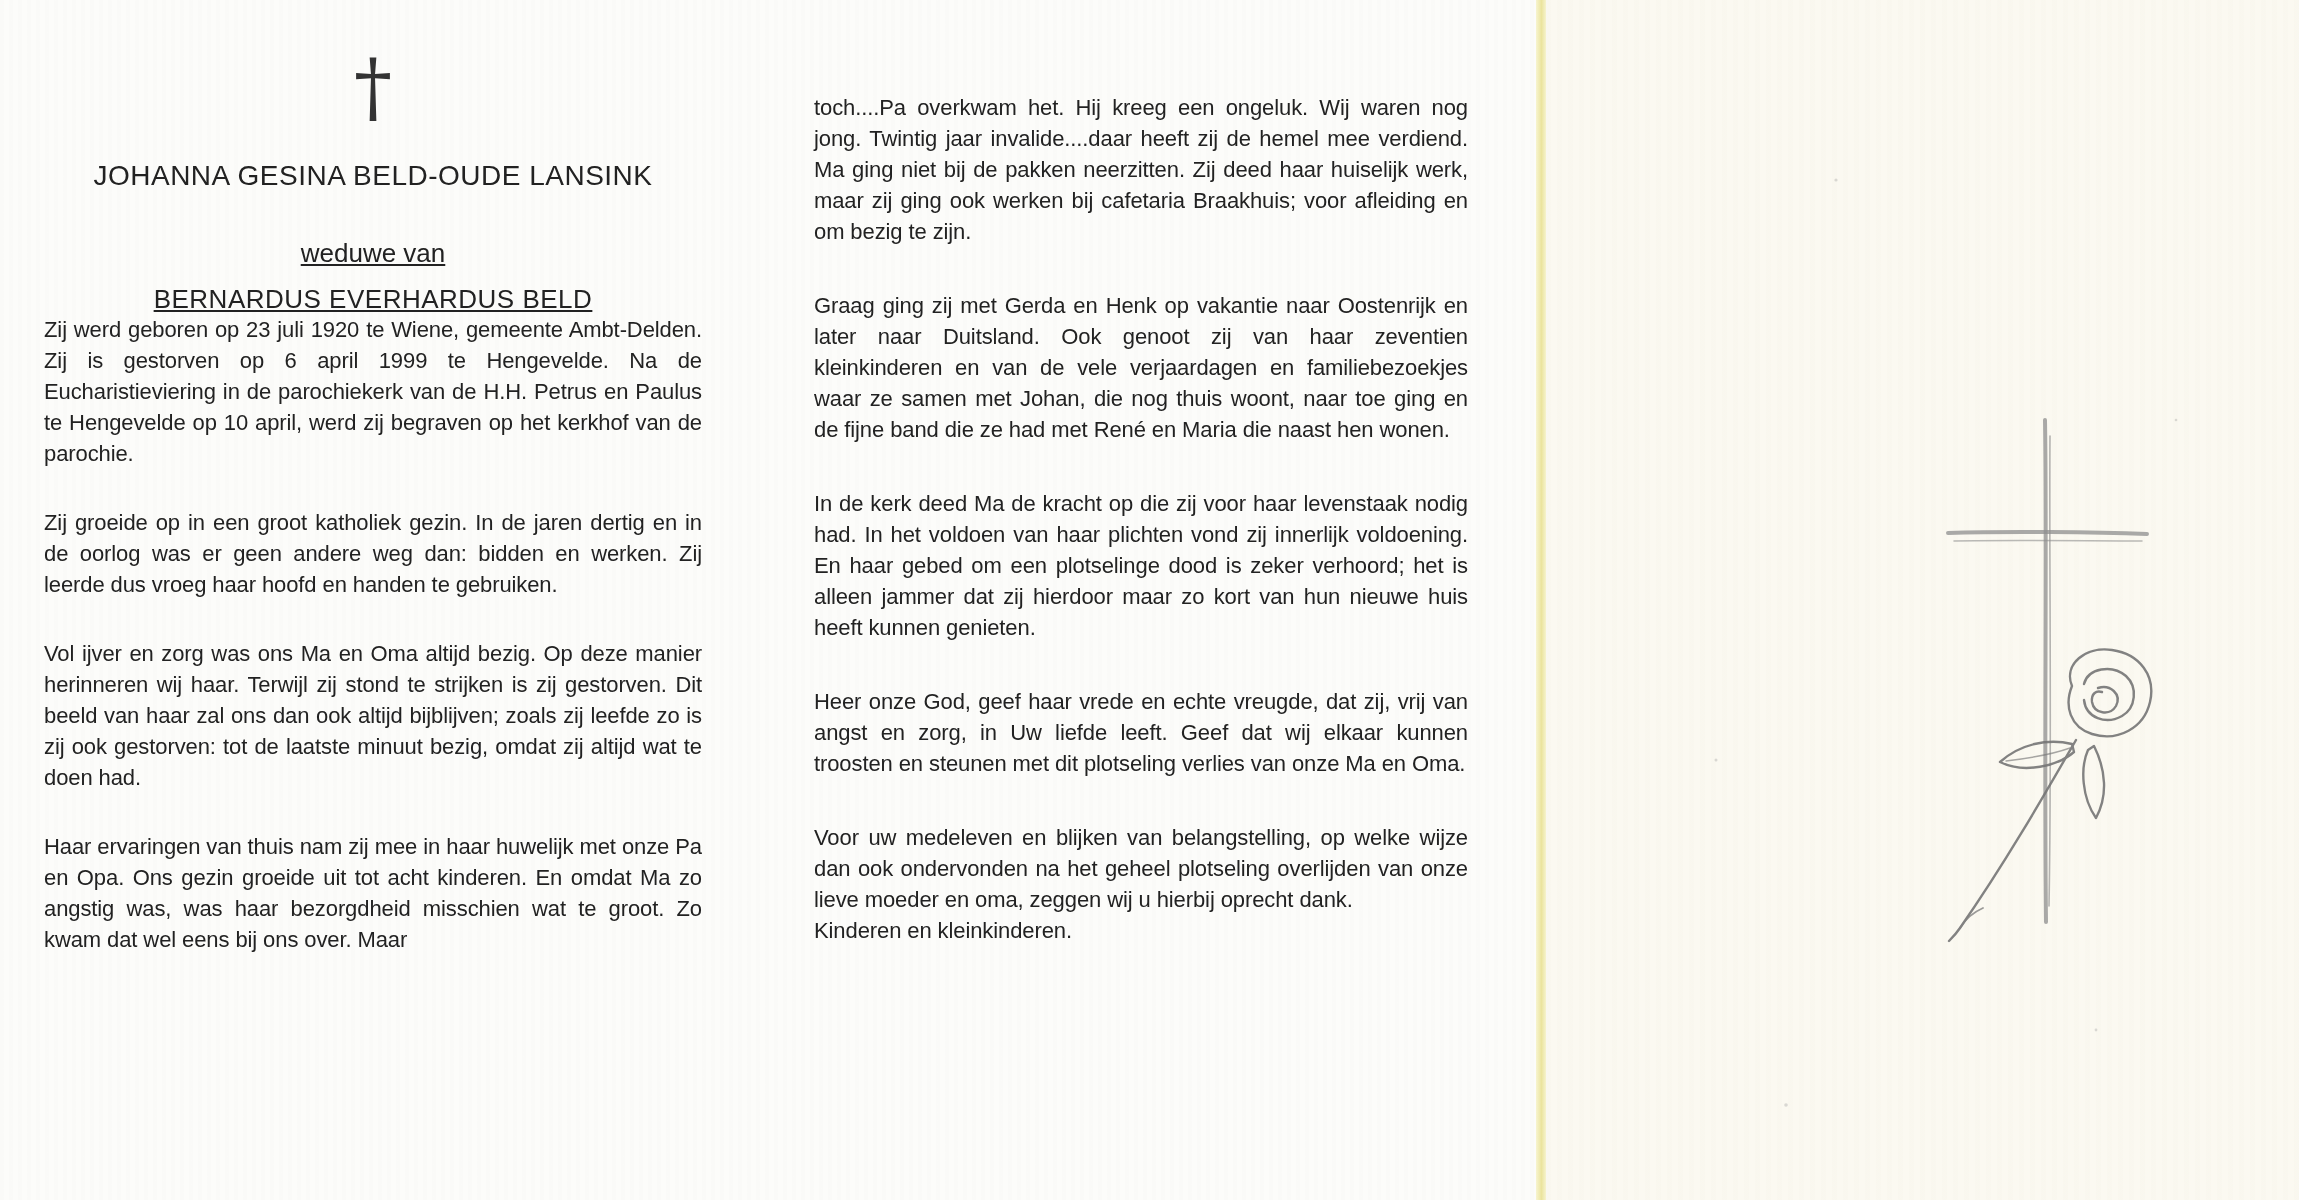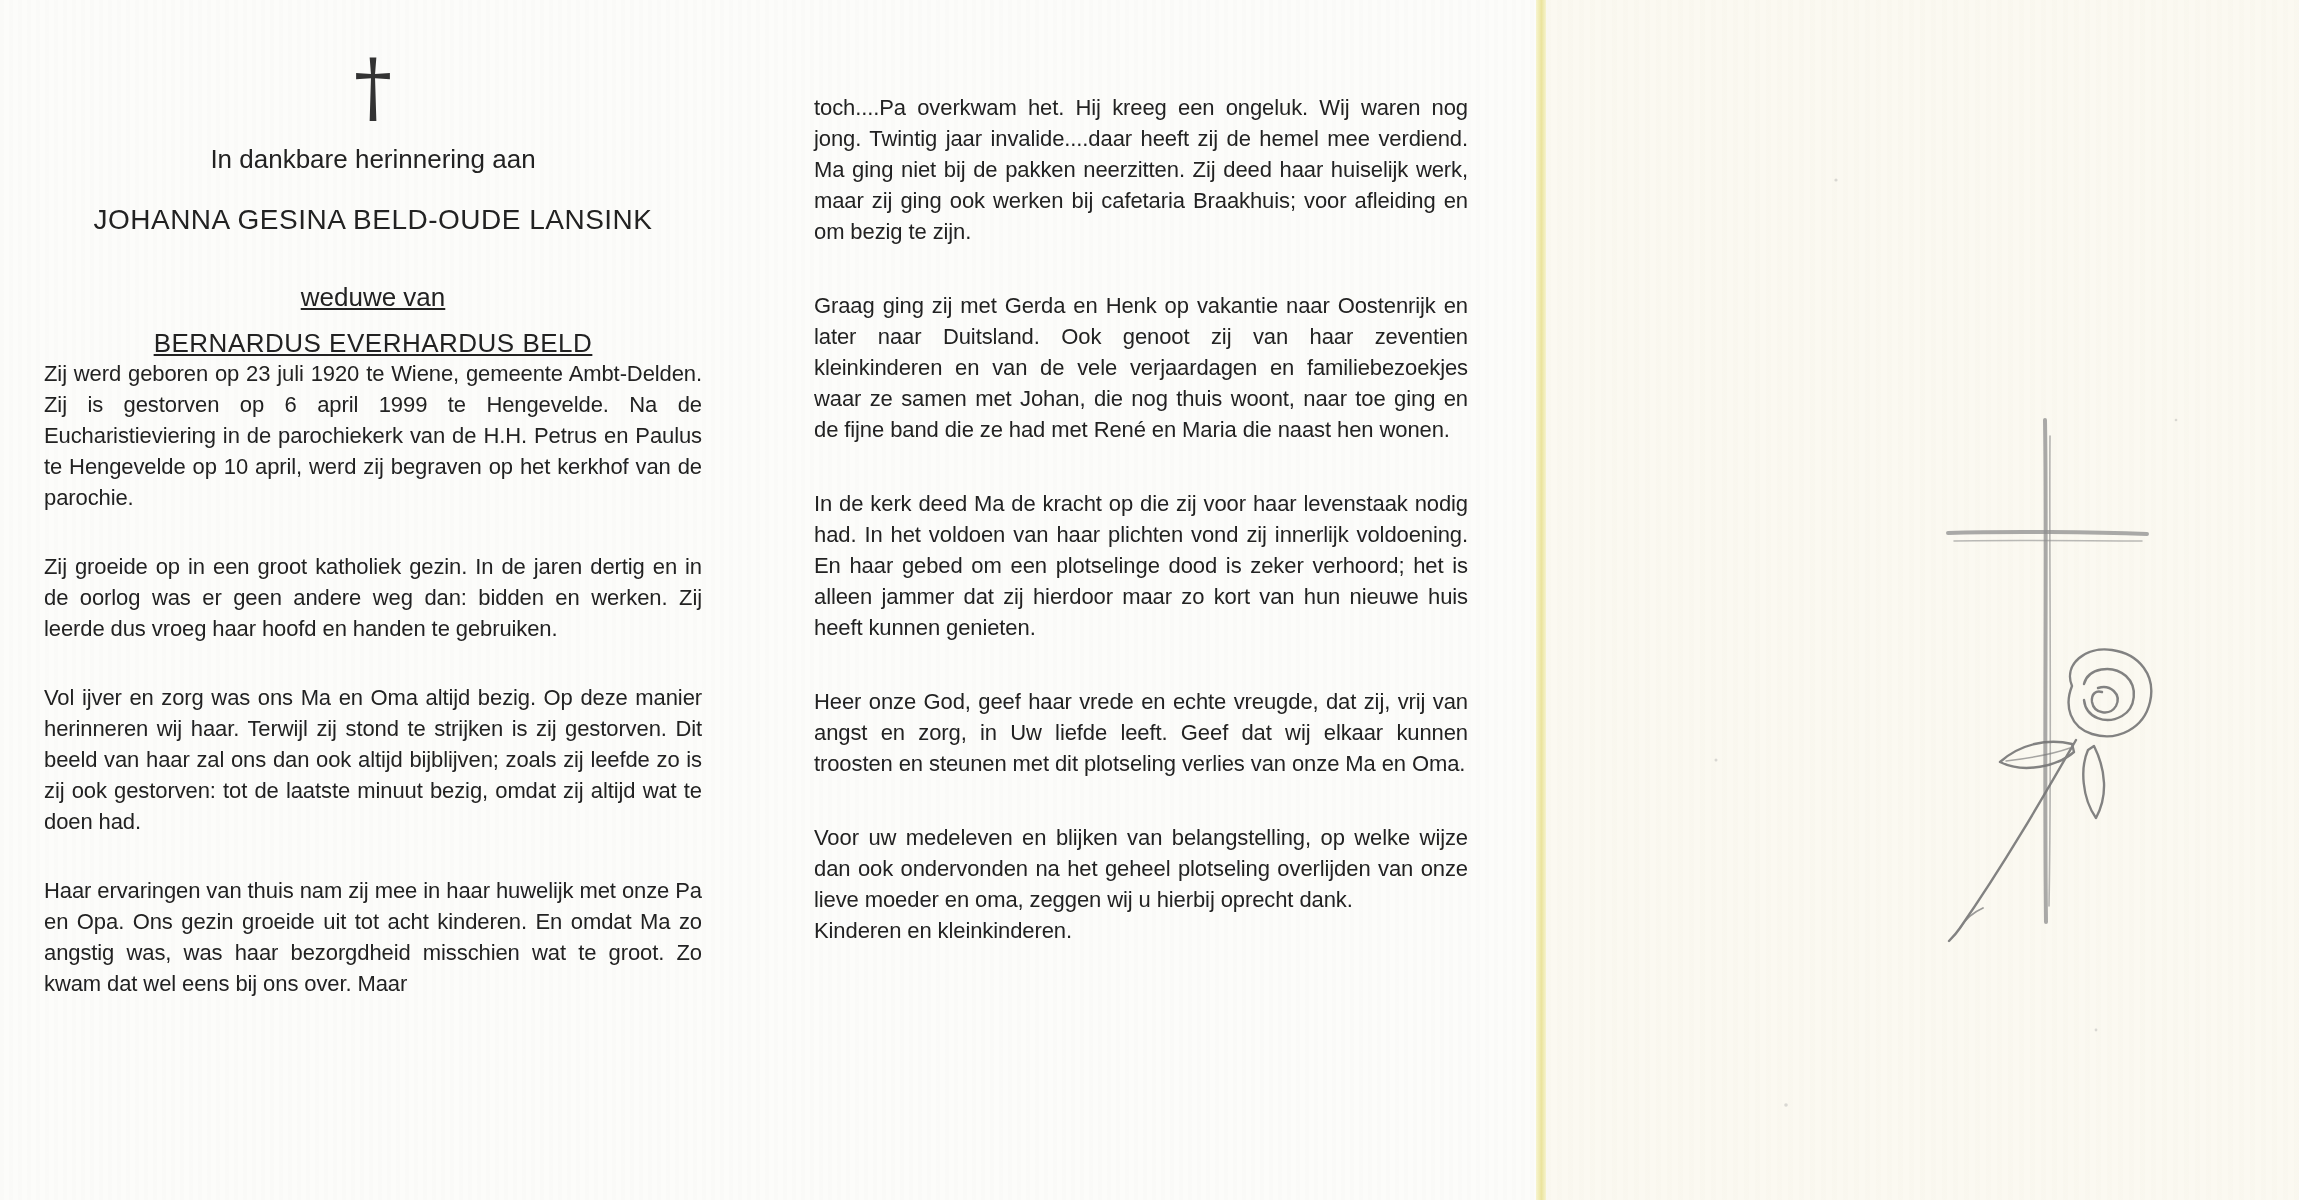--- a/index.html
+++ b/index.html
@@ -122,21 +122,20 @@
     top: 0;
   }
 </style>
 </head>
 <body>
 
 <div class="scan">
 
   <div class="col col-left">
     <div class="cross-glyph">†</div>
-    <p class="intro">In dankbare herinnering aan</p>
     <h1 class="name">JOHANNA GESINA BELD-OUDE LANSINK</h1>
     <p class="relation">weduwe van</p>
     <h2 class="husband">BERNARDUS EVERHARDUS BELD</h2>
 
     <div class="body-text">
       <p>Zij werd geboren op 23 juli 1920 te Wiene, gemeente Ambt-Delden. Zij is gestorven op 6 april 1999 te Hengevelde. Na de Eucharistieviering in de parochiekerk van de H.H. Petrus en Paulus te Hengevelde op 10 april, werd zij begraven op het kerkhof van de parochie.</p>
       <p>Zij groeide op in een groot katholiek gezin. In de jaren dertig en in de oorlog was er geen andere weg dan: bidden en werken. Zij leerde dus vroeg haar hoofd en handen te gebruiken.</p>
       <p>Vol ijver en zorg was ons Ma en Oma altijd bezig. Op deze manier herinneren wij haar. Terwijl zij stond te strijken is zij gestorven. Dit beeld van haar zal ons dan ook altijd bijblijven; zoals zij leefde zo is zij ook gestorven: tot de laatste minuut bezig, omdat zij altijd wat te doen had.</p>
       <p>Haar ervaringen van thuis nam zij mee in haar huwelijk met onze Pa en Opa. Ons gezin groeide uit tot acht kinderen. En omdat Ma zo angstig was, was haar bezorgdheid misschien wat te groot. Zo kwam dat wel eens bij ons over. Maar</p>
     </div>

